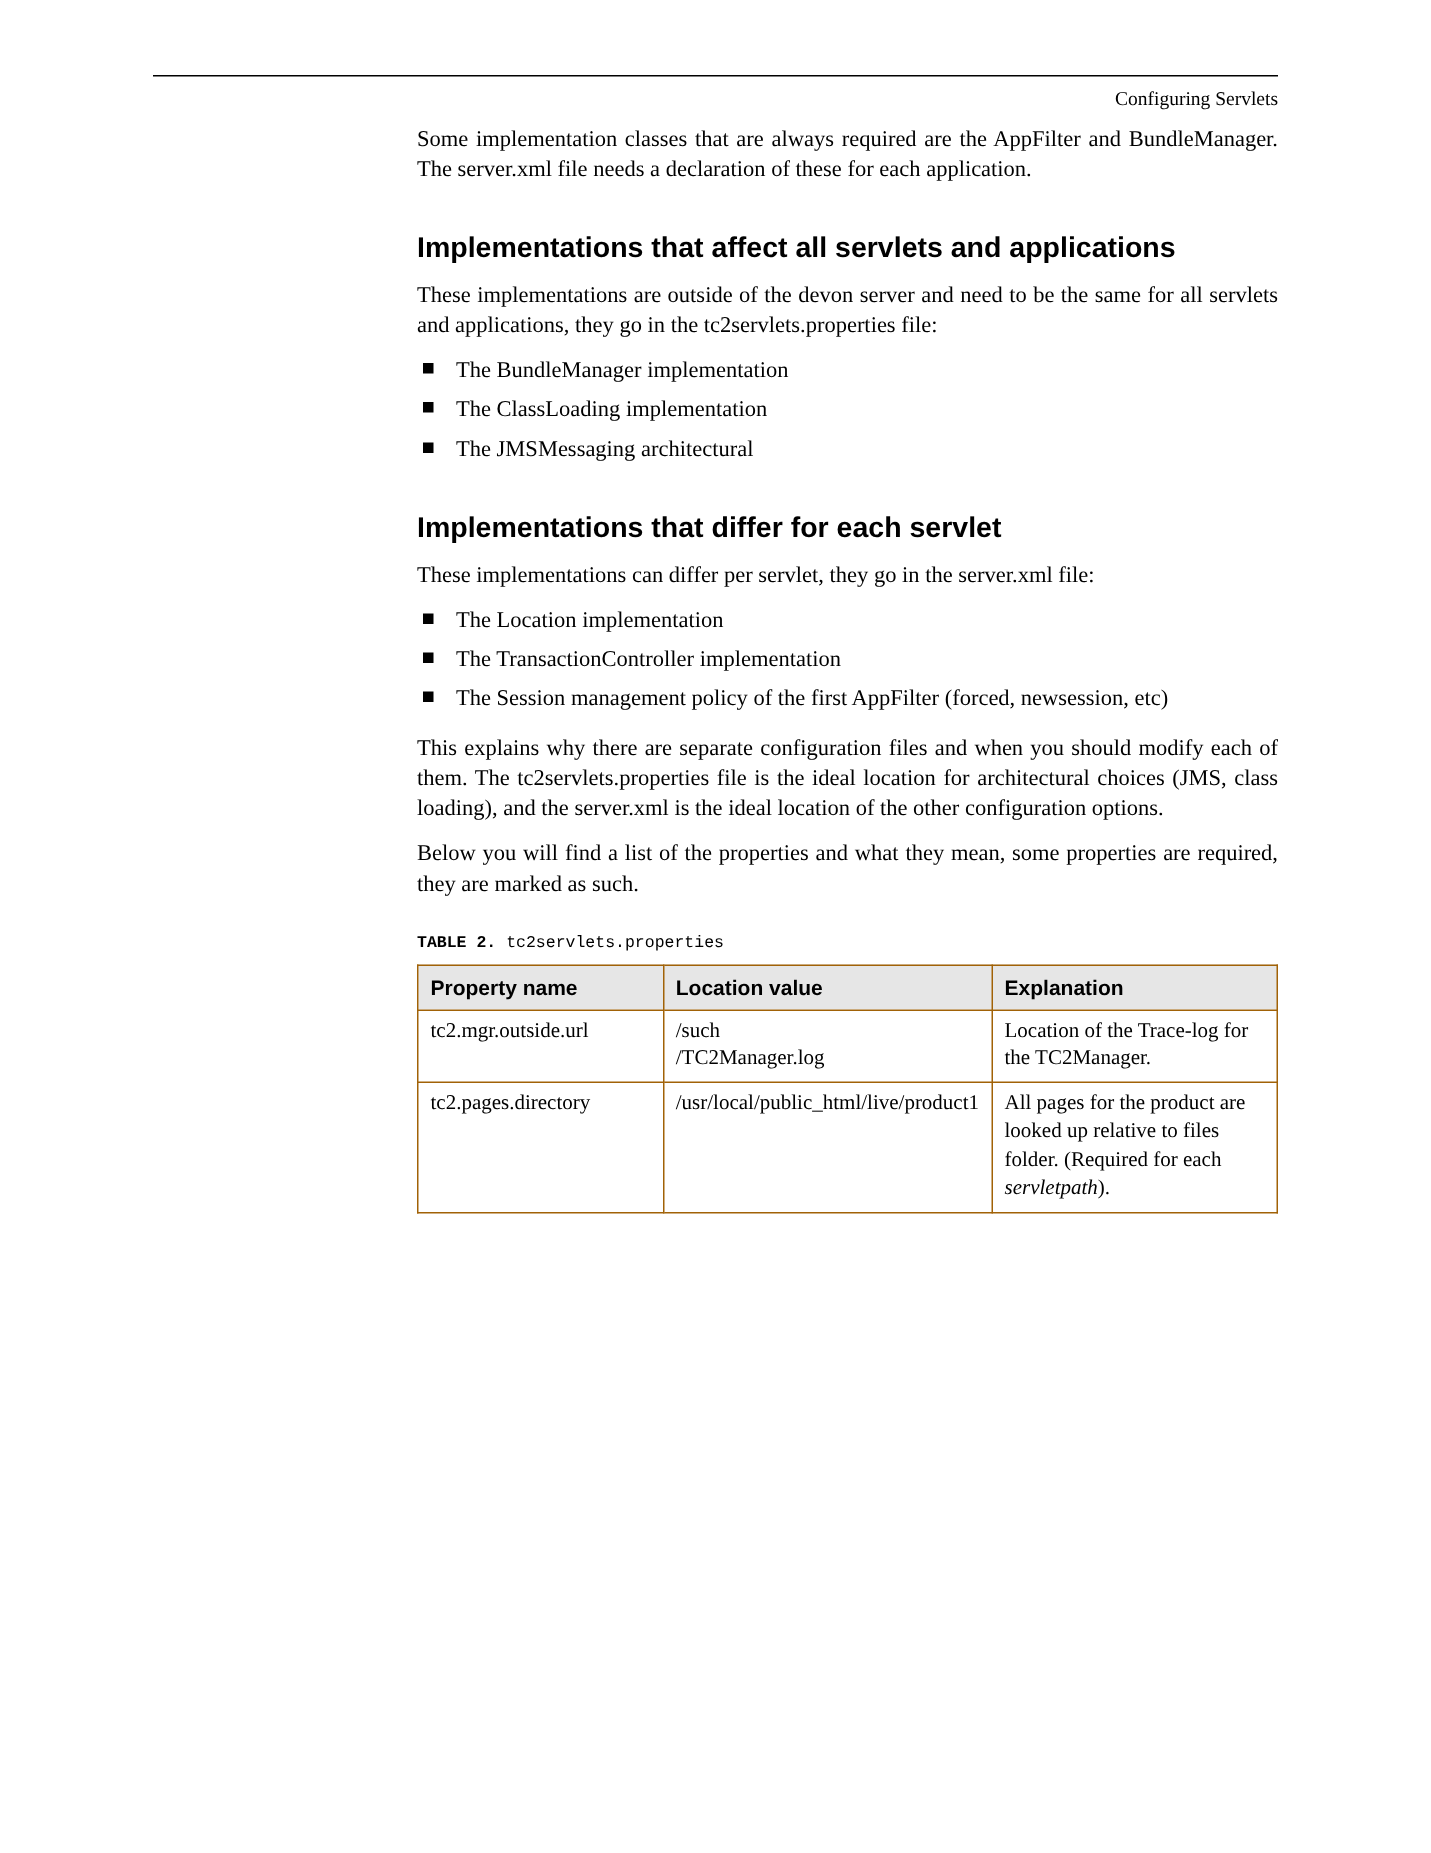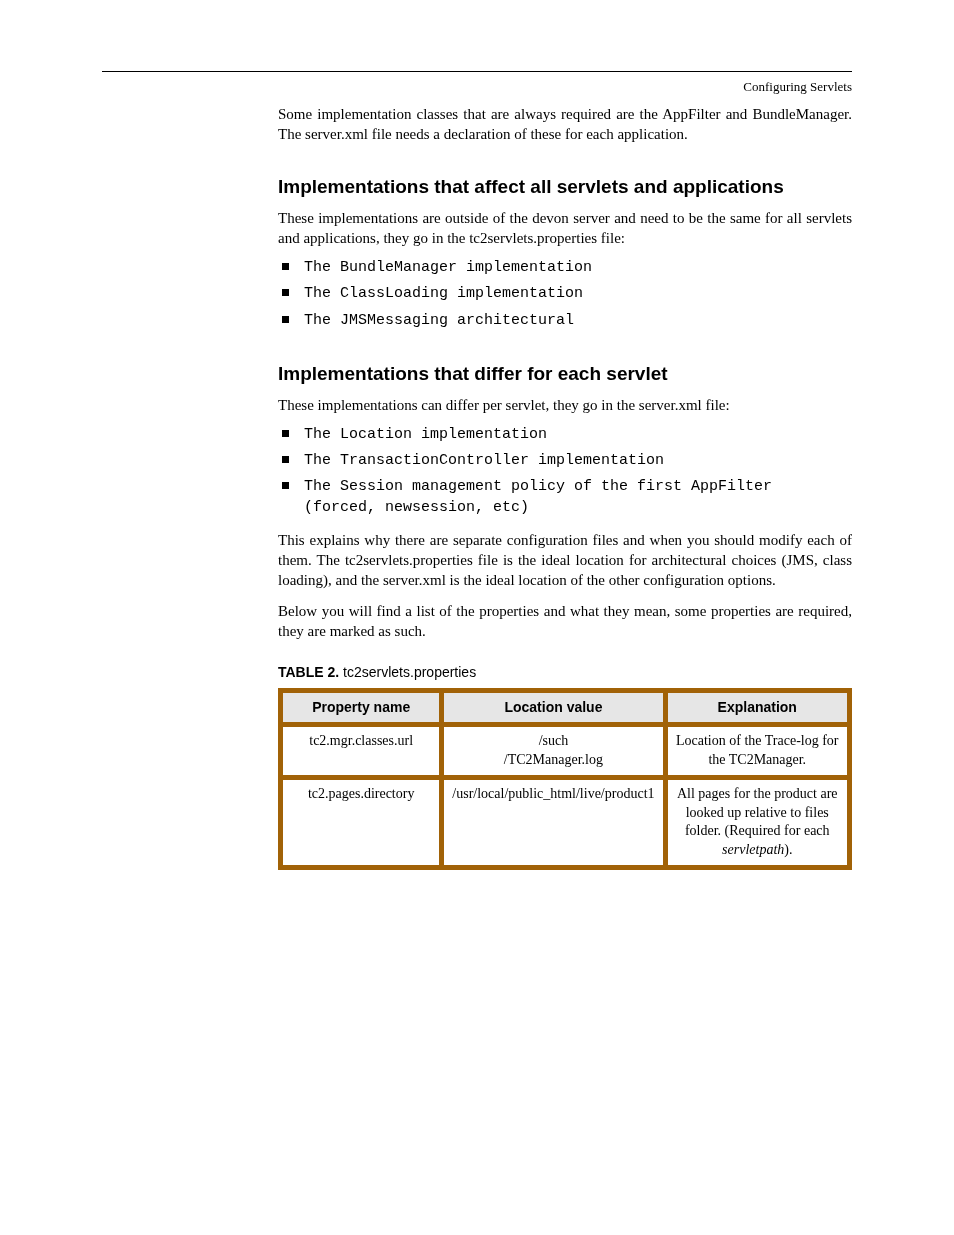--- a/index.html
+++ b/index.html
@@ -8,21 +8,21 @@
     background: #ffffff;
     color: #000000;
     font-family: "Times New Roman", Times, serif;
     font-size: 15px;
     line-height: 1.35;
   }
   .page {
     box-sizing: border-box;
     width: 954px;
     height: 1235px;
-    padding: 53px 102px 0 102px;
+    padding: 32px 102px 0 102px;
     position: relative;
   }
   .header-line {
     border: none;
     border-top: 1.5px solid #000;
     margin: 18px 0 0 0;
   }
   .header-right {
     text-align: right;
     font-size: 13px;
@@ -43,57 +43,56 @@
   }
   ul.bullets {
     list-style: none;
     padding: 0;
     margin: 6px 0 12px 0;
   }
   ul.bullets li {
     position: relative;
     padding-left: 26px;
     margin: 6px 0;
-    font-family: Liberation Mono, monospace;
   }
   ul.bullets li::before {
     content: "";
     position: absolute;
     left: 4px;
     top: 5px;
     width: 7px;
     height: 7px;
     background: #000;
   }
   table.props {
     border-collapse: collapse;
     width: 100%;
     margin-top: 6px;
     font-size: 14px;
   }
   table.props th, table.props td {
-    border: 5px solid #a16207;
+    border: 1px solid #a16207;
     padding: 5px 8px;
-    text-align: center;
+    text-align: left;
     vertical-align: top;
   }
   table.props thead th {
     background: #e6e6e6;
     font-family: Arial, Helvetica, sans-serif;
     font-weight: bold;
   }
   table.props tbody td {
     font-family: "Times New Roman", Times, serif;
   }
   .mono {
     font-family: "Courier New", Courier, monospace;
   }
   .table-caption {
-    font-family: Liberation Sans, sans-serif;
-    font-size: 14px;
+    font-family: Liberation Mono, monospace;
+    font-size: 11px;
     margin: 22px 0 4px 0;
   }
   .table-caption b {
     font-weight: bold;
   }
   .emph {
     font-style: italic;
   }
 </style>
 </head>
@@ -142,21 +141,21 @@
       </colgroup>
       <thead>
         <tr>
           <th>Property name</th>
           <th>Location value</th>
           <th>Explanation</th>
         </tr>
       </thead>
       <tbody>
         <tr>
-          <td class="mono">tc2.mgr.classes.url</td>
+          <td class="mono">tc2.mgr.outside.url</td>
           <td class="mono" style="white-space:pre-line;">/such
 /TC2Manager.log</td>
           <td>Location of the Trace-log for the TC2Manager.</td>
         </tr>
         <tr>
           <td class="mono">tc2.pages.directory</td>
           <td class="mono">/usr/local/public_html/live/product1</td>
           <td>
             <span>All pages for the product are looked up relative to files folder. (Required for each </span><span class="emph">servletpath</span><span>).</span>
           </td>

